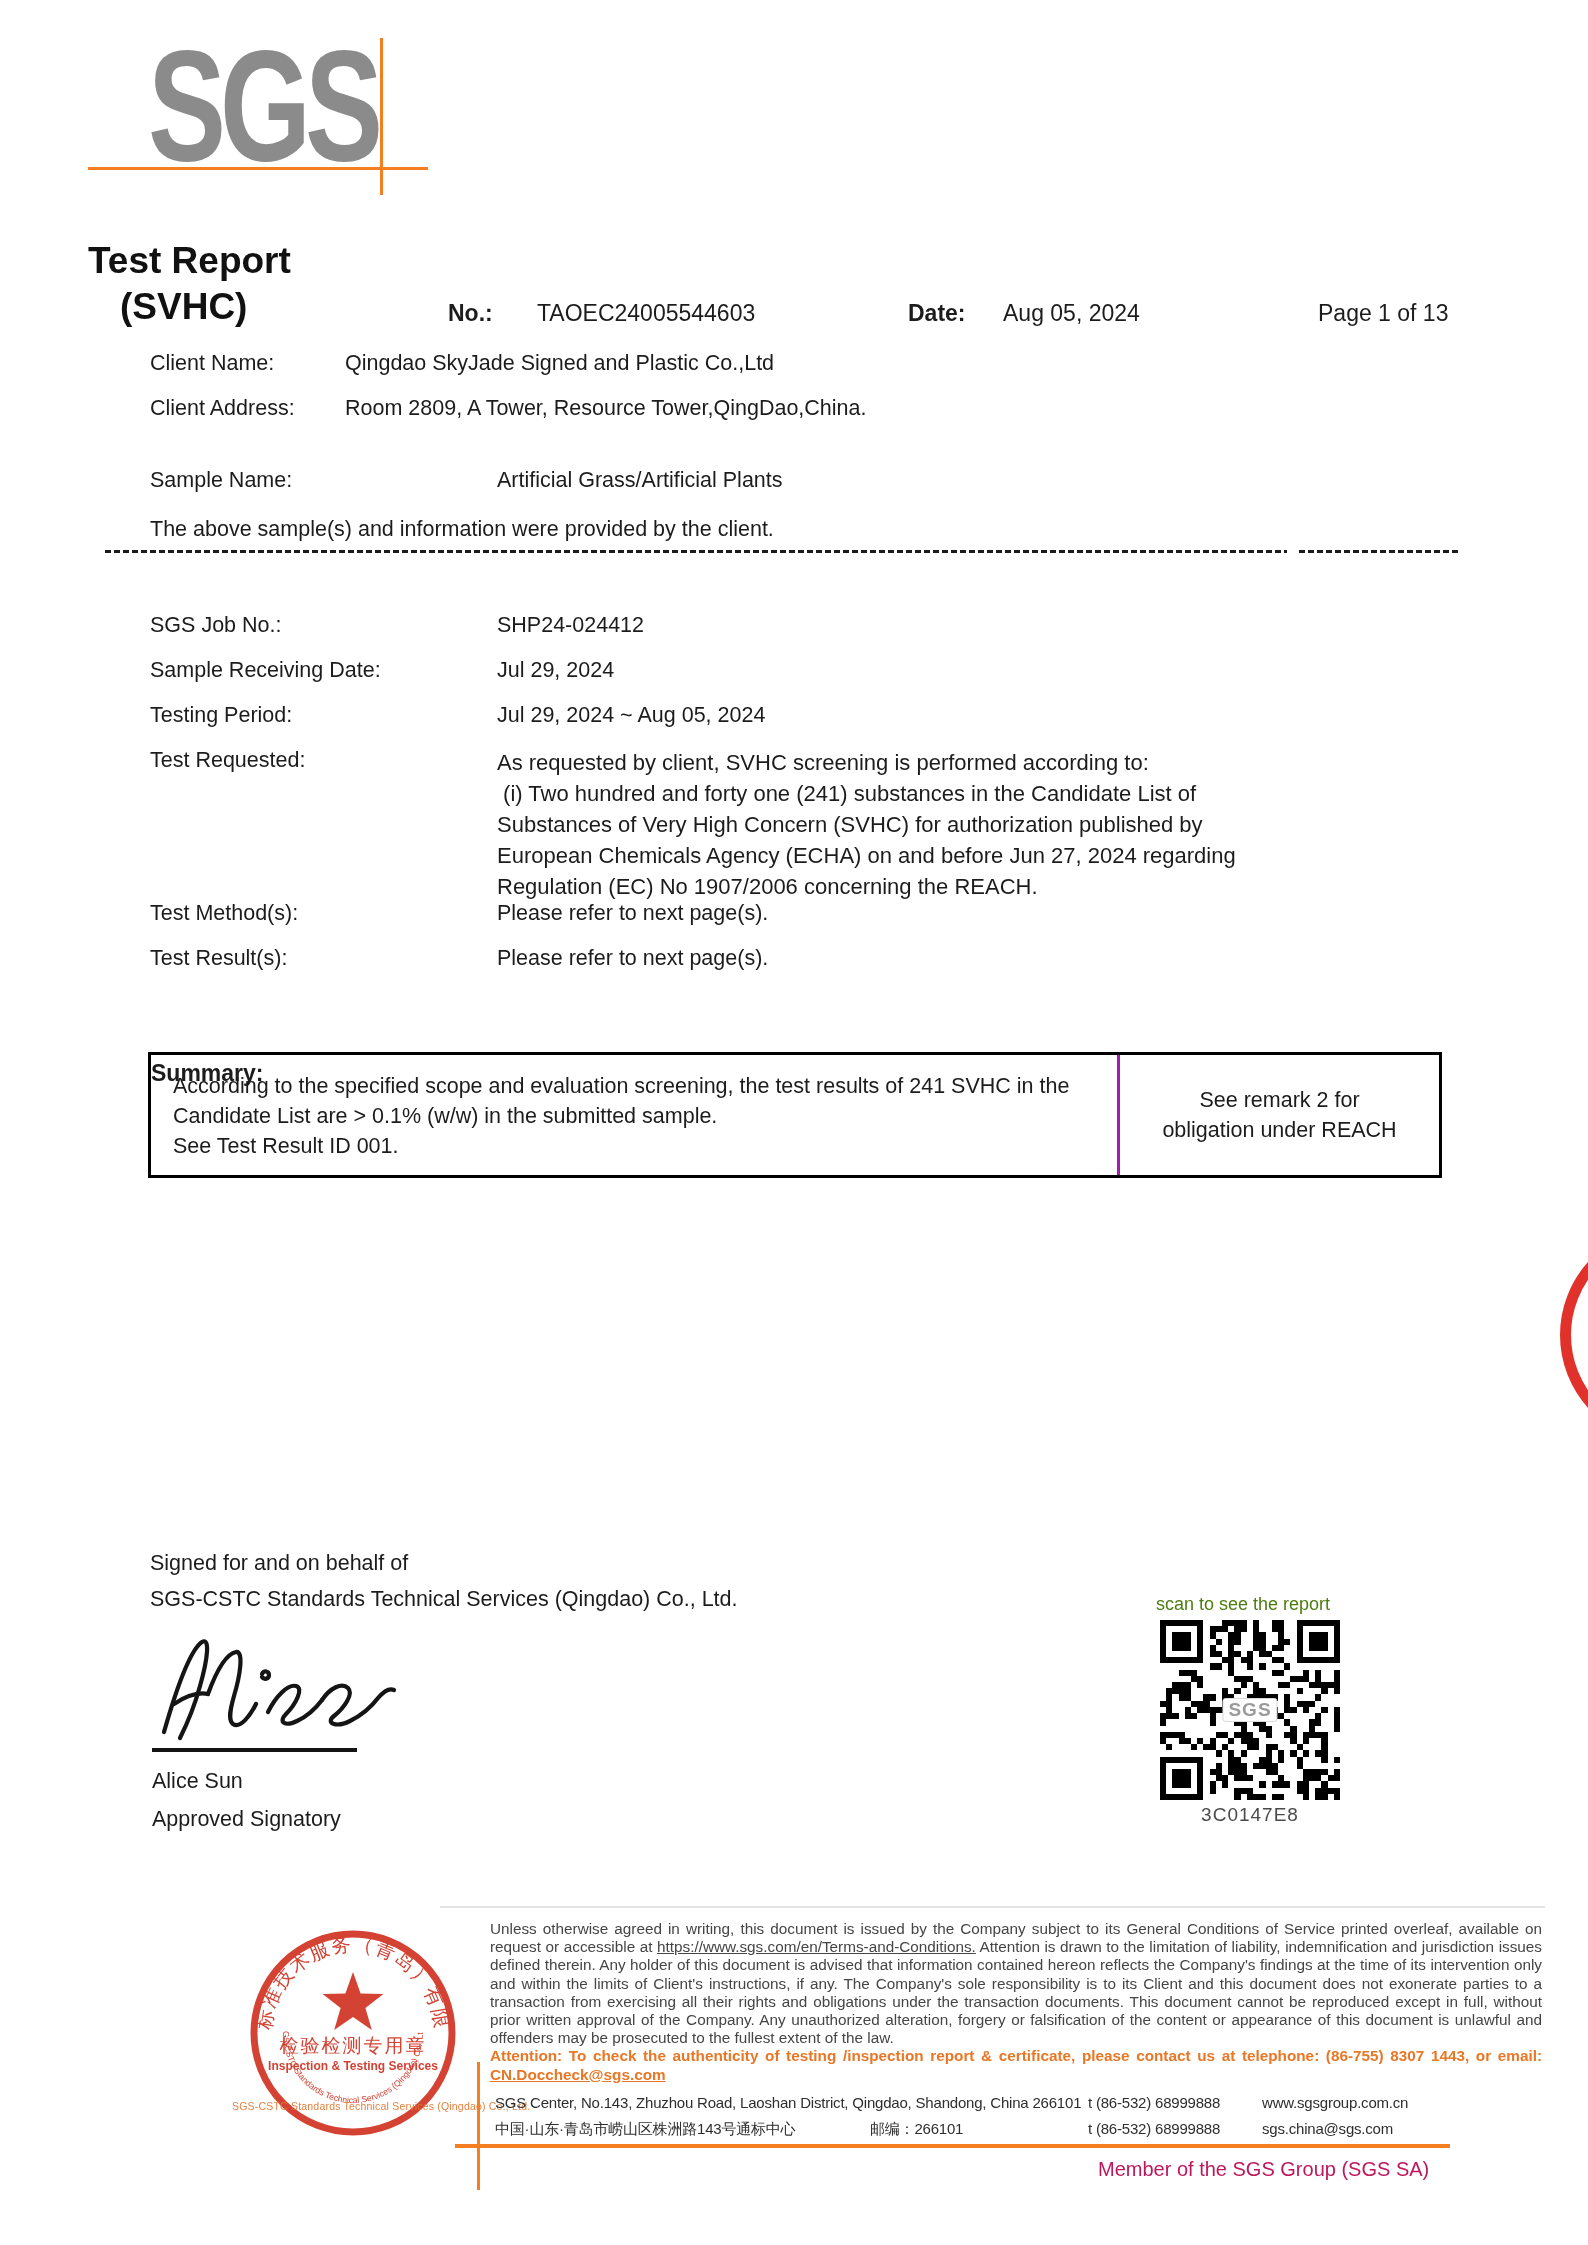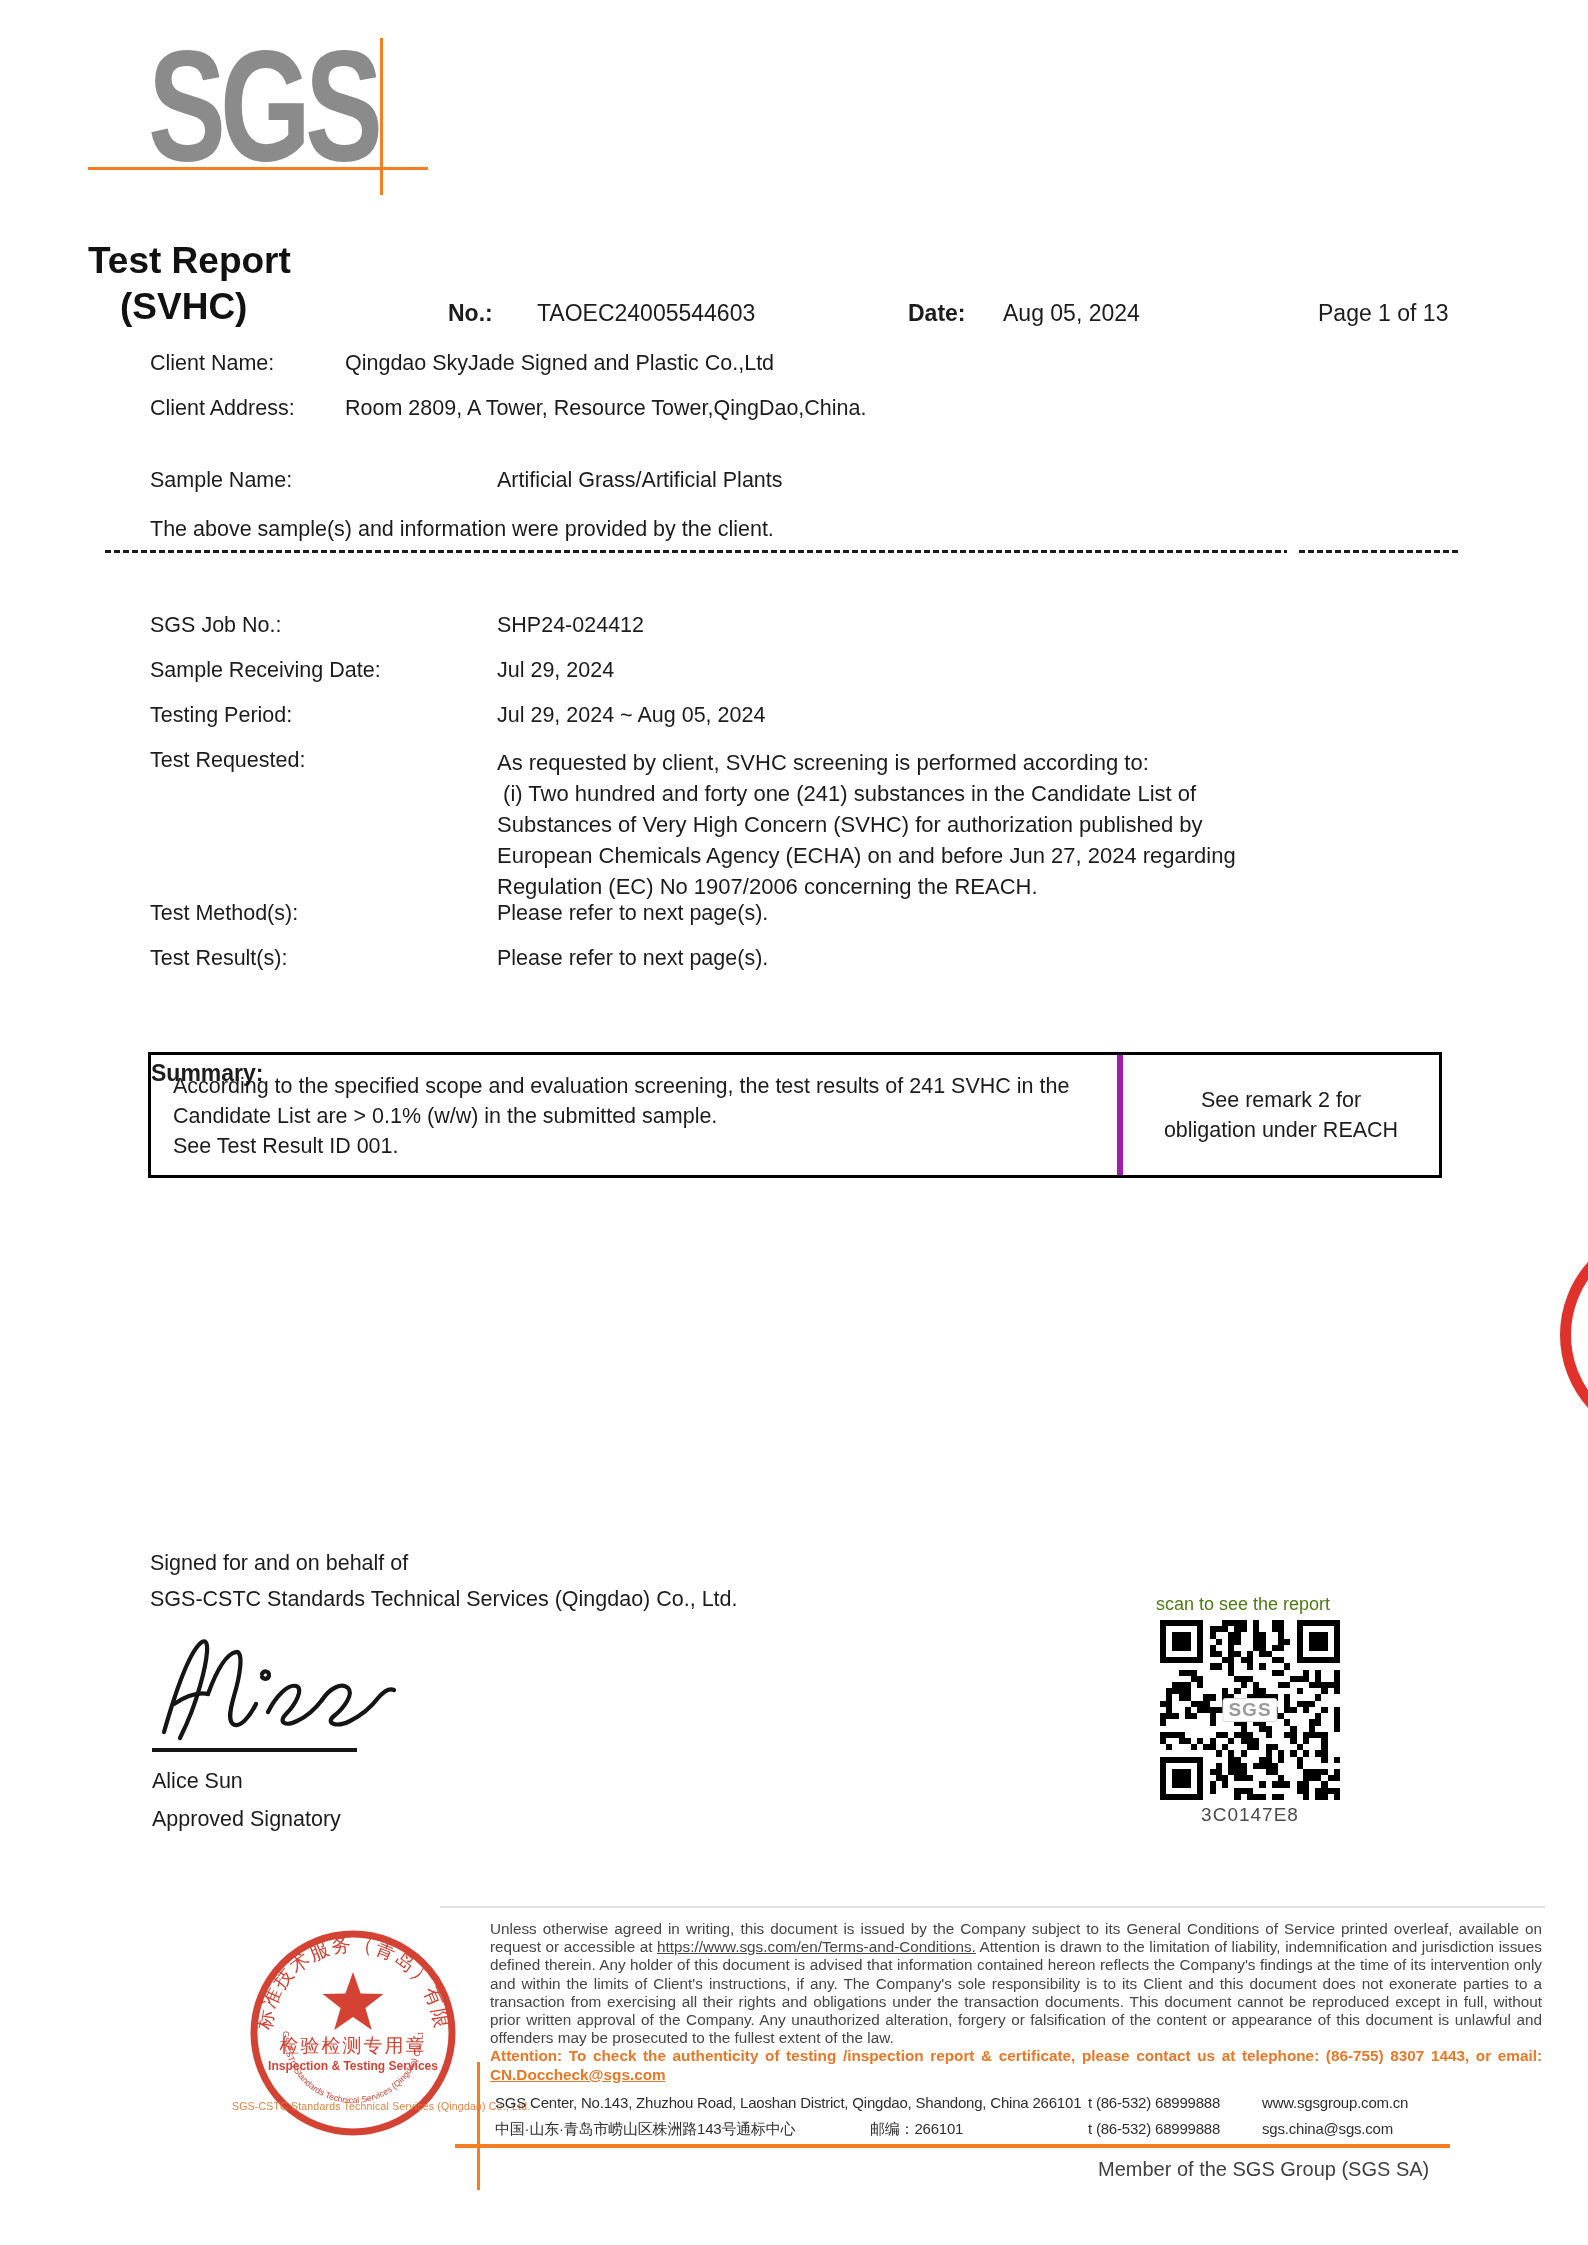--- a/index.html
+++ b/index.html
@@ -20,21 +20,21 @@
   }
   .orange-hline{background:#f57e20;}
   .orange-vline{background:#f57e20;}
   
   .dashes{height:3px; background:repeating-linear-gradient(90deg,#1b1b1b 0 6px, transparent 6px 9px);}
   
   .pre{white-space:pre-line;}
   
   .sum-box{left:148px; top:1052px; width:1288px; height:120px; border:3px solid #000; display:flex;}
   .sum-left{width:966px; padding:16px 20px 0 22px; box-sizing:border-box; font-size:21.5px; line-height:30px; white-space:pre-line;}
-  .sum-right{flex:1; border-left:6px solid #a21caf; display:flex; flex-direction:column; justify-content:center; align-items:center; font-size:21.5px; line-height:30px; text-align:right;}
+  .sum-right{flex:1; border-left:3px solid #a21caf; display:flex; flex-direction:column; justify-content:center; align-items:center; font-size:21.5px; line-height:30px; text-align:right;}
   
   .edge-arc{left:1560px; top:1226px; width:218px; height:218px; border:11px solid rgba(222,32,25,0.92); border-radius:50%; box-sizing:border-box;}
   
   .sig-line{left:152px; top:1748px; width:205px; height:4px; background:#151515;}
   
   .qr-caption{left:1156px; top:1594px; font-size:18px; color:#4d7c0f;}
   .qr-wrap{left:1160px; top:1620px; width:180px; height:180px; background:#fff;}
   .qr-wrap svg{width:180px; height:180px; display:block; shape-rendering:crispEdges;}
   .qr-label{
     position:absolute; left:50%; top:50%; transform:translate(-50%,-50%);
@@ -46,21 +46,21 @@
   .stamp{left:248px; top:1928px; width:210px; height:210px; opacity:0.92;}
   .stamp-overlay{left:232px; top:2100px; font-size:10.5px; color:rgba(224,122,52,0.95); letter-spacing:0.2px;}
   
   .legal-rule{left:440px; top:1906px; width:1105px; height:2px; background:#e3e3e3;}
   .legal{left:490px; top:1920px; width:1052px; font-size:15.3px; line-height:18.2px; color:#454545; text-align:justify;}
   .legal a, .legal .u{text-decoration:underline; color:inherit;}
   .attention{color:#e87726; font-weight:bold;}
   .attention .u{text-decoration:underline;}
   
   .foot{font-size:15px; line-height:18px; color:#2e2e2e; letter-spacing:-0.2px;}
-  .member{left:1098px; top:2158px; font-size:20px; color:#404040;}
+  .member{left:1098px; top:2158px; font-size:20px; color:#be185d;}
   svg text{font-family:"Liberation Sans", sans-serif;}
 </style>
 </head>
 <body>
 
 <div class="page">
 
   <div class="abs logo-text">SGS</div>
   <div class="abs orange-hline" style="left:88px; top:167px; width:340px; height:3px;"></div>
   <div class="abs orange-vline" style="left:380px; top:38px; width:3px; height:157px;"></div>

